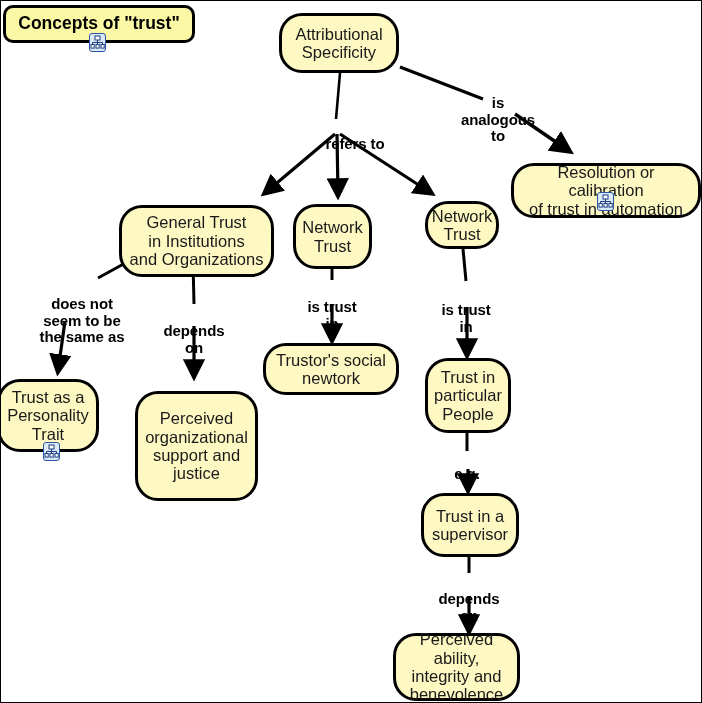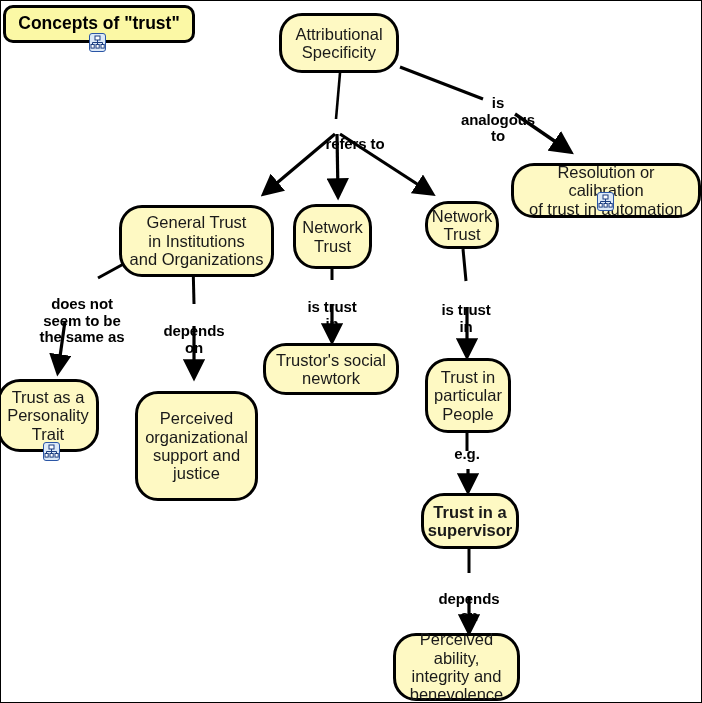--- a/index.html
+++ b/index.html
@@ -205,21 +205,21 @@
   <span class="node-label">Trustor's social
 newtork</span>
 </div>
 
 <div class="node" style="left:424px; top:357px; width:86px; height:75px;">
   <span class="node-label">Trust in
 particular
 People</span>
 </div>
 
-<div class="node" style="left:420px; top:492px; width:98px; height:56px;font-weight:bold;">
+<div class="node" style="left:420px; top:492px; width:98px; height:64px;">
   <span class="node-label">Trust in a
 supervisor</span>
 </div>
 
 <div class="node" style="left:392px; top:632px; width:127px; height:68px;">
   <span class="node-label">Perceived ability,
 integrity and
 benevolence</span>
 </div>
 
@@ -247,20 +247,20 @@
 <div class="edge-label" style="left:295px; top:281px; width:72px;">
   <span>is trust
 in</span>
 </div>
 
 <div class="edge-label" style="left:429px; top:284px; width:72px;">
   <span>is trust
 in</span>
 </div>
 
-<div class="edge-label" style="left:434px; top:428px; width:64px;">
+<div class="edge-label" style="left:434px; top:448px; width:64px;">
   <span>e.g.</span>
 </div>
 
 <div class="edge-label" style="left:431px; top:573px; width:74px;">
   <span>depends
 on</span>
 </div>
 
 </body></html>

